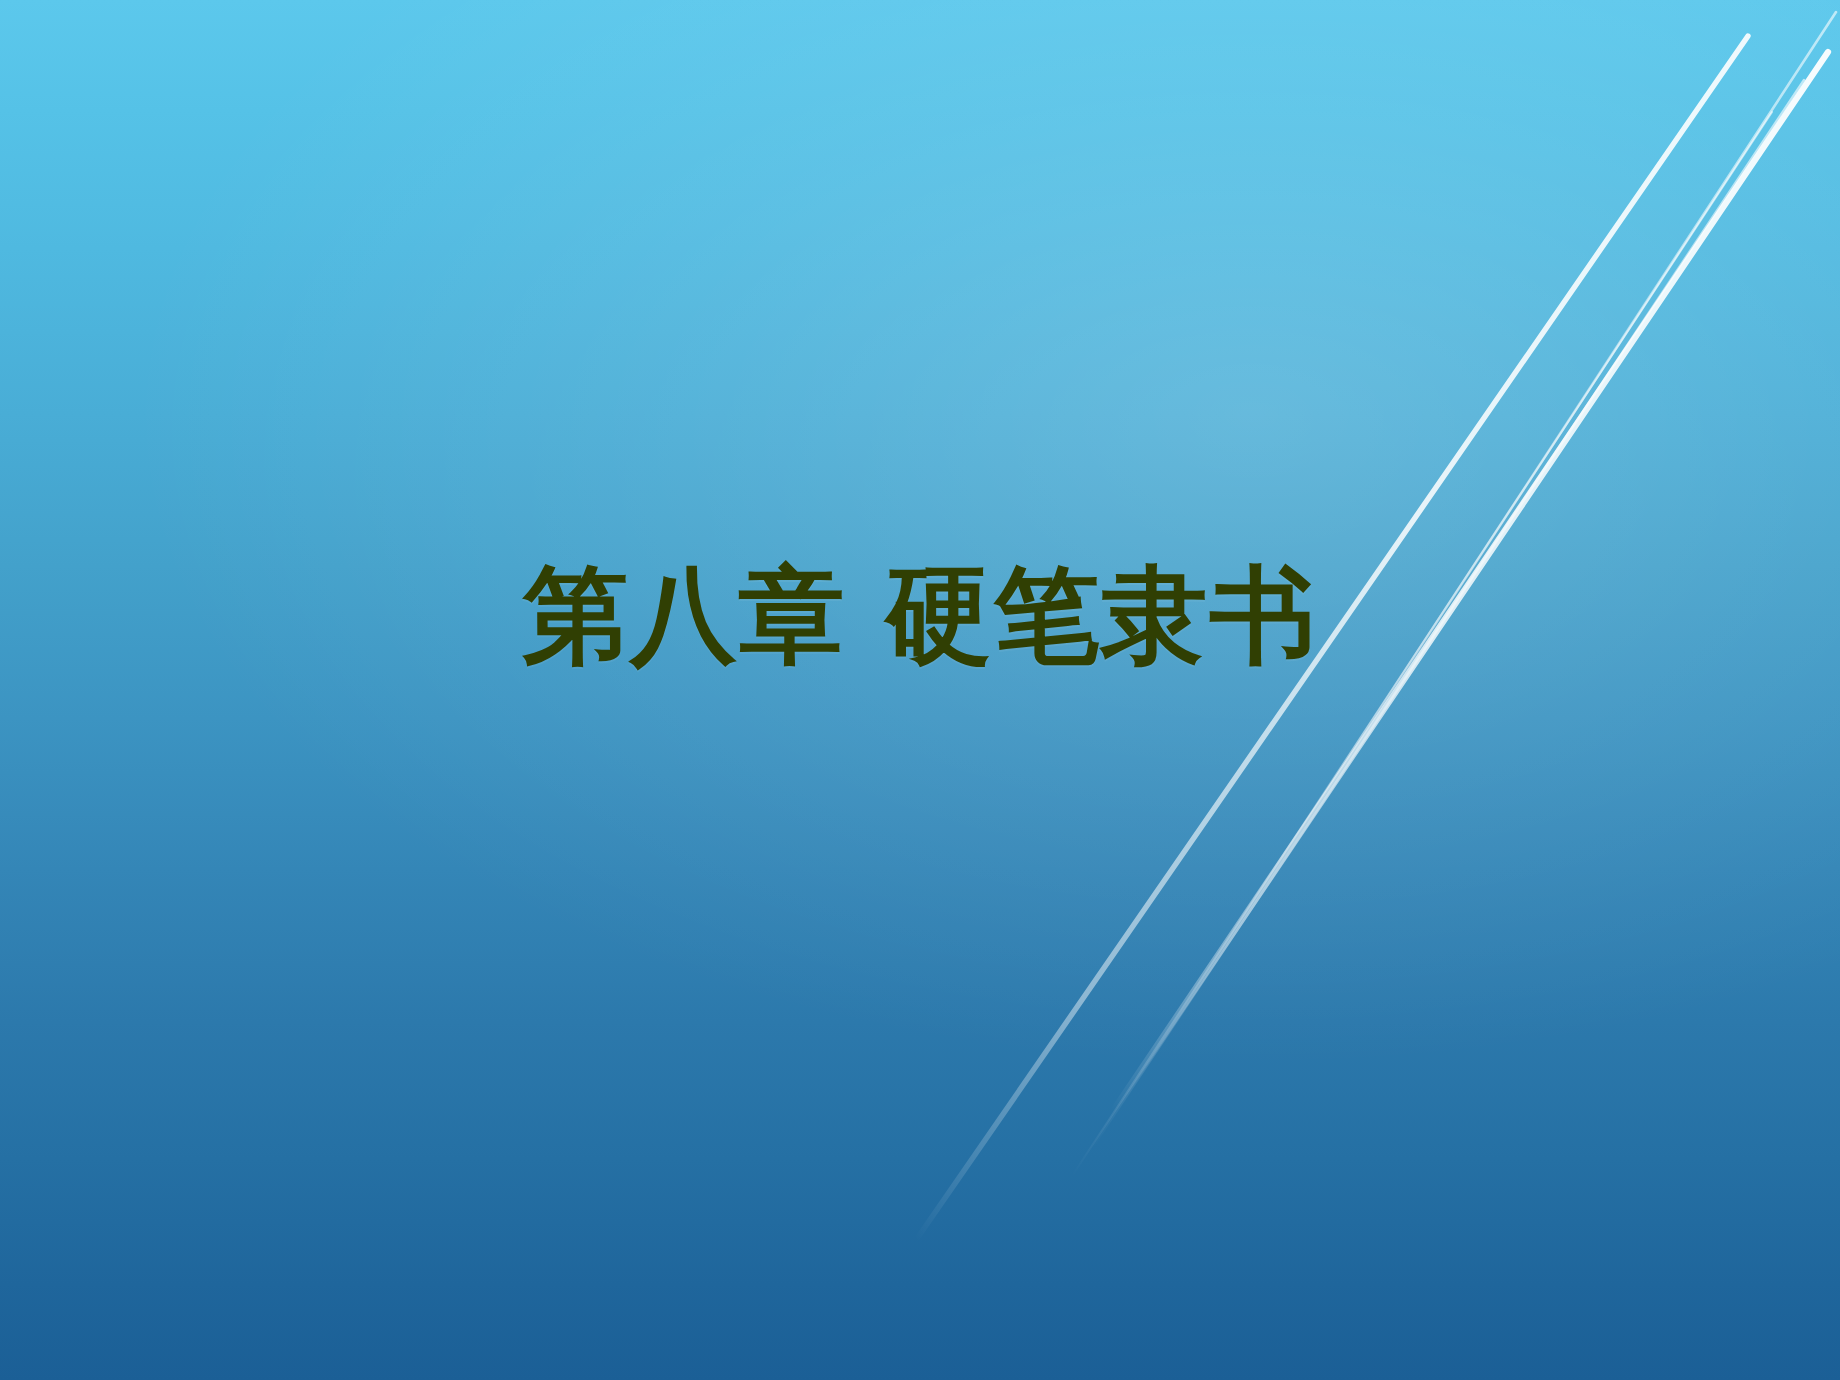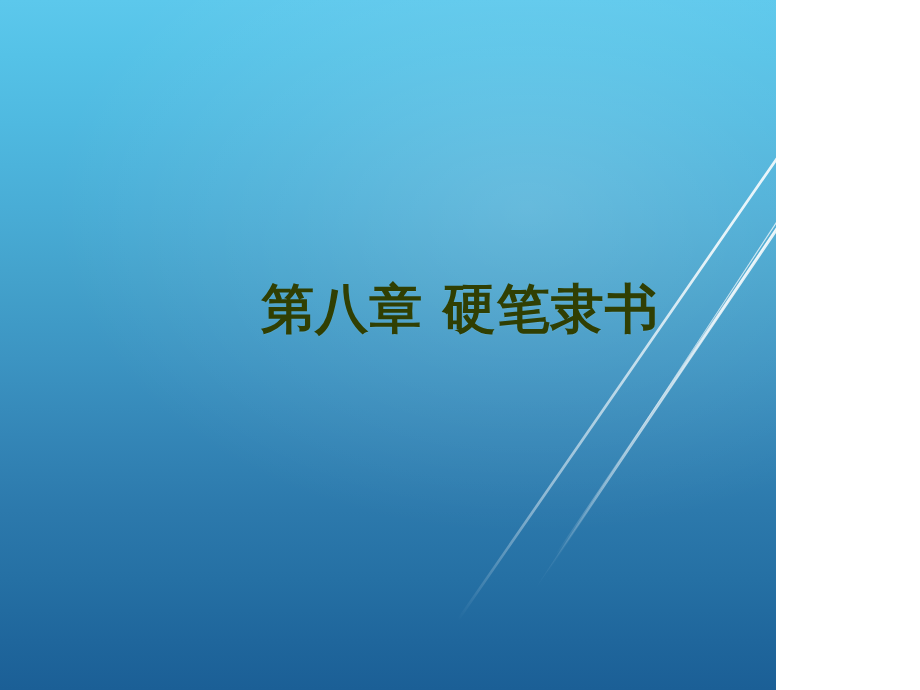--- a/index.html
+++ b/index.html
@@ -7,21 +7,21 @@
     margin: 0;
     padding: 0;
     background: #ffffff;
   }
   body {
     font-family: "DejaVu Sans", "Liberation Sans", sans-serif;
   }
 
   .slide {
     position: relative;
-    width: 776px;
+    width: 920px;
     height: 690px;
     overflow: hidden;
     
     background:
       linear-gradient(180deg,
         #5cc8ec 0%,
         #55c2e7 8%,
         #4fb9e0 18%,
         #49add6 30%,
         #43a1cb 41%,

